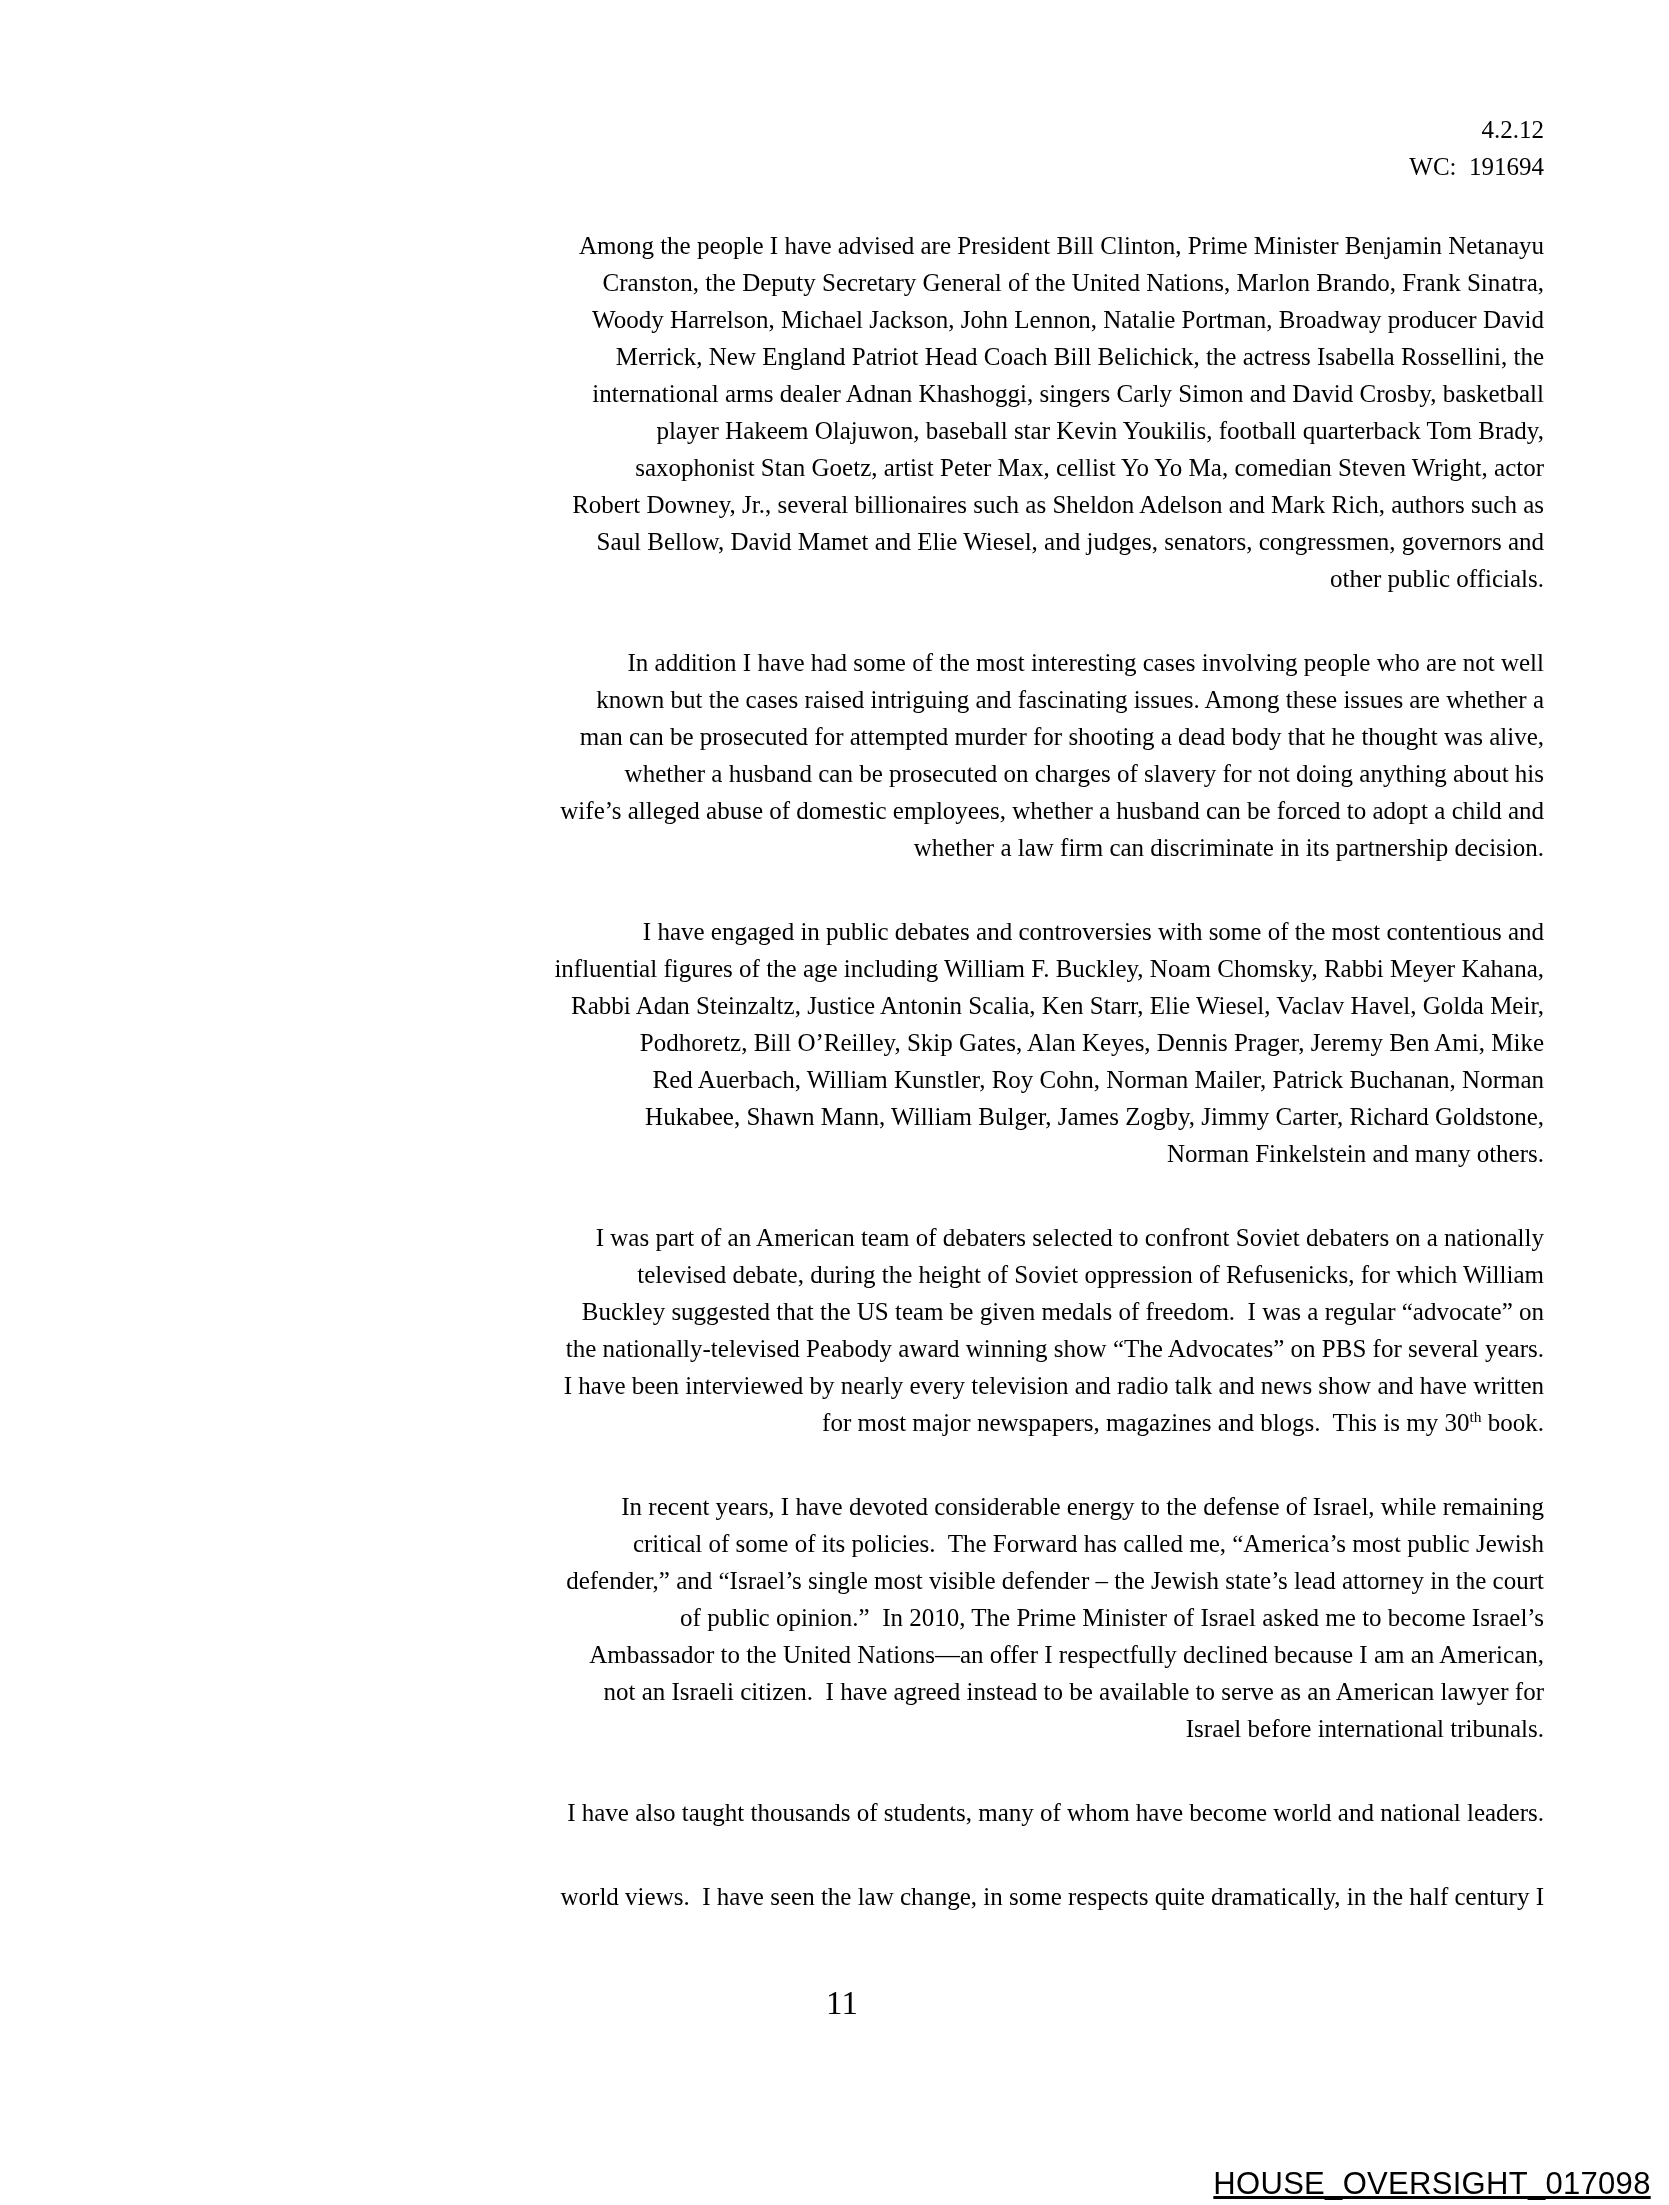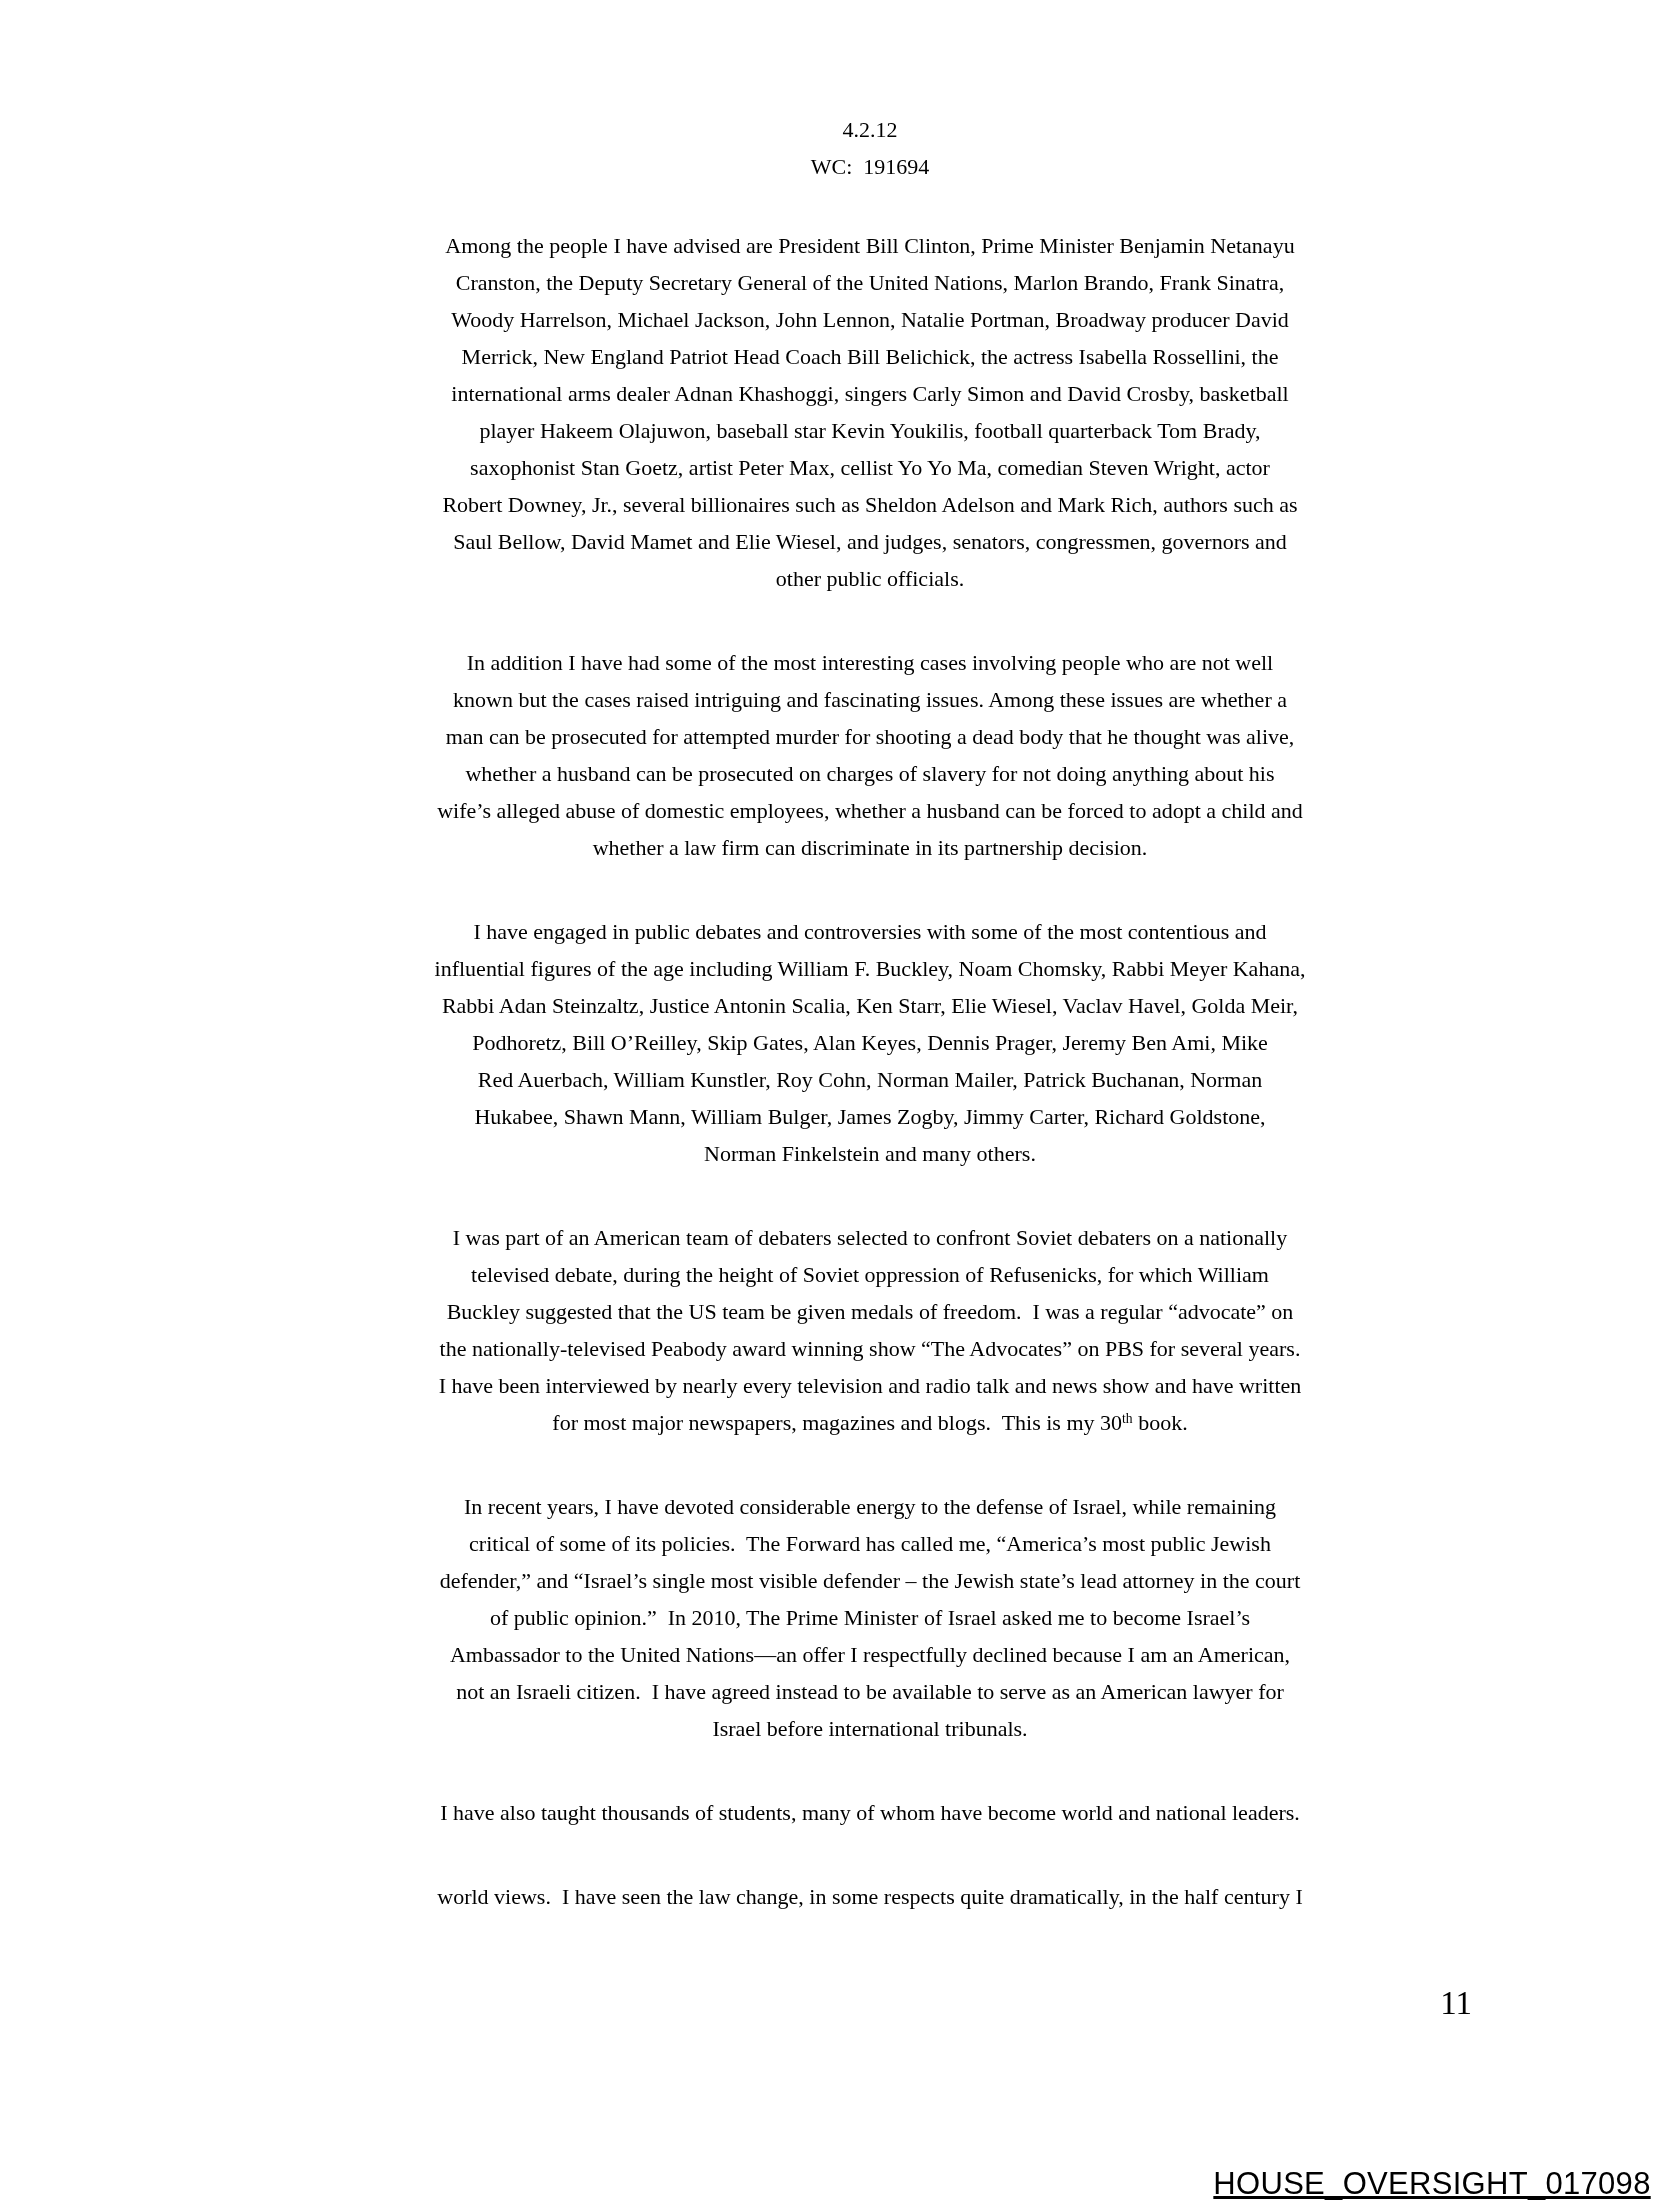--- a/index.html
+++ b/index.html
@@ -19,44 +19,44 @@
     position: absolute;
     left: 196px;
     top: 111px;
     width: 1348px;
   }
   .doc-header {
     margin: 0 0 42px 0;
   }
   .doc-header .line,
   .paragraph .line {
-    font-size: 22px;
+    font-size: 25px;
     line-height: 37px;
     white-space: pre-wrap;
-    text-align: center;
+    text-align: right;
   }
   .paragraph {
     margin: 0 0 47px 0;
   }
   .paragraph:last-child {
     margin-bottom: 0;
   }
   .line sup {
     font-size: 0.62em;
     line-height: 0;
     vertical-align: baseline;
     position: relative;
     top: -0.55em;
   }
   .page-footer {
     position: absolute;
-    left: 196px;
+    left: 204px;
     top: 1985px;
     width: 1276px;
-    text-align: right;
+    text-align: center;
     font-size: 33px;
     line-height: 37px;
   }
   .bates-stamp {
     position: absolute;
     right: 18.3px;
     bottom: 3.9px;
     font-family: "Liberation Sans", "DejaVu Sans", sans-serif;
     font-size: 31px;
     line-height: 34px;

